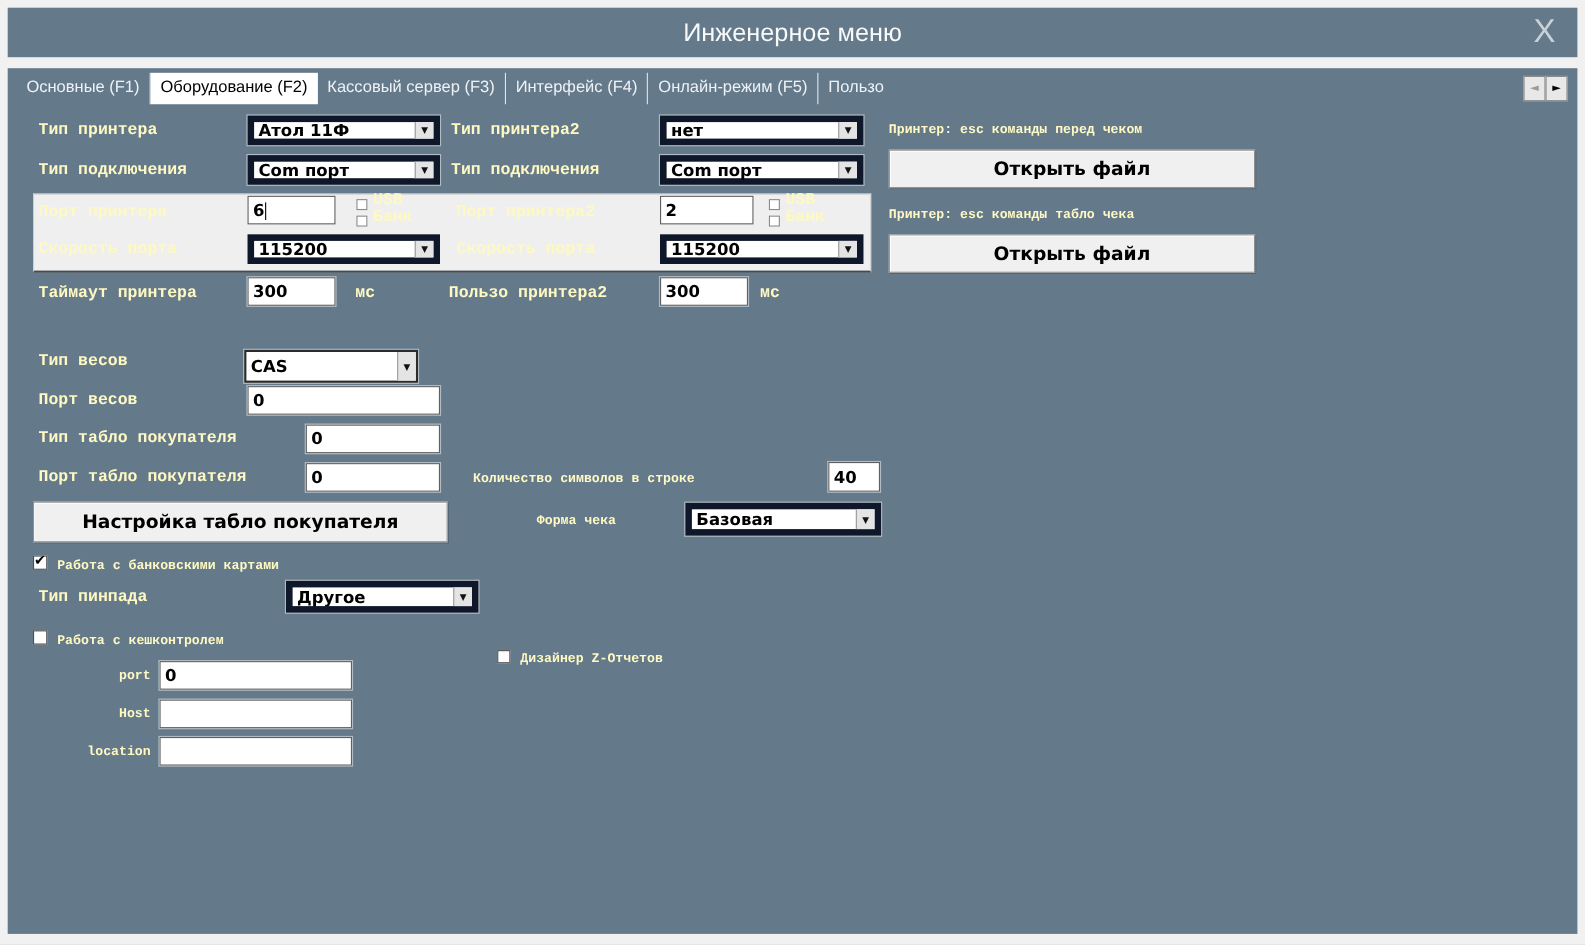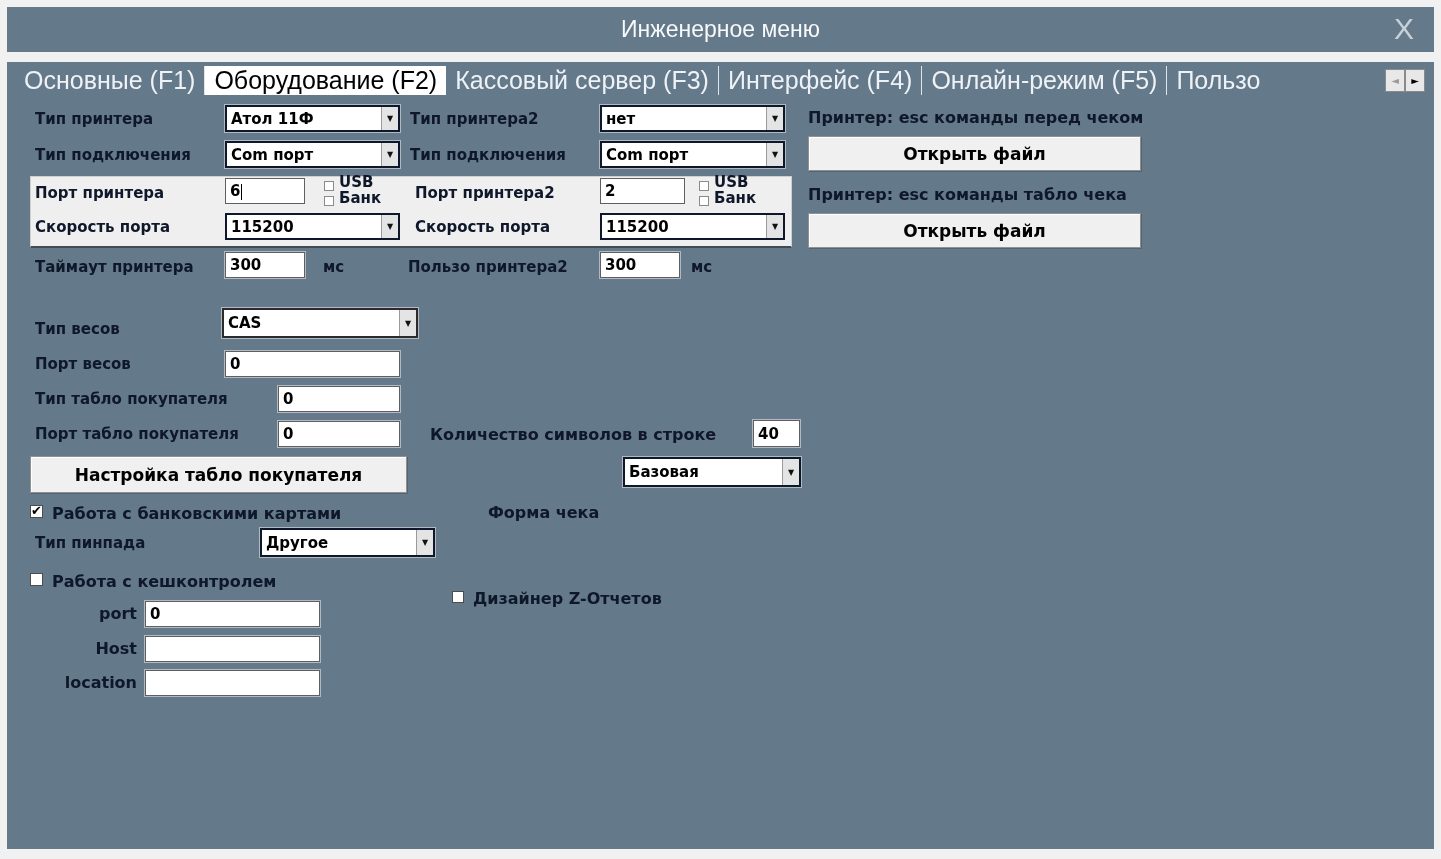--- a/index.html
+++ b/index.html
@@ -24,47 +24,47 @@
     position:absolute; left:7px; top:62px; width:1427px; height:787px;
     background:#64798a;
   }
   
   .tabbar {
     position:absolute; left:8px; top:4px; right:50px; height:29px;
     display:flex; overflow:hidden; white-space:nowrap;
   }
   .tab {
     flex:0 0 auto; color:#eef2f6; font-family:"Liberation Sans",sans-serif;
-    font-size:25px; line-height:28px; padding:0 9px; position:relative;
+    font-size:15px; line-height:28px; padding:0 9px; position:relative;
   }
   .tab:not(:last-child){ border-right:1px solid #dfe6ea; }
   .tab.selected { background:#ffffff; color:#000; border-right:none; }
   .tab-scroll {
     position:absolute; right:9px; top:7px; display:flex;
   }
   .tab-scroll .sbtn {
     width:20px; height:23px; background:#e8e8e8; border:1px solid #8a8a8a;
     font-size:10px; line-height:21px; text-align:center; color:#000;
   }
   .tab-scroll .sbtn.disabled { color:#9b9b9b; }
   
   .lbl {
-    position:absolute; color:#0f172a; font-weight:bold; font-size:15px;
-    line-height:22px; white-space:nowrap;
-  }
-  .lbl.big { font-size:16px; }
+    position:absolute; color:#fef9c3; font-weight:bold; font-size:15px;
+    line-height:22px; white-space:nowrap;font-family:Liberation Mono, monospace;
+  }
+  .lbl.big { font-size:12px; }
   .field {
     position:absolute; background:#fff; border:1px solid #5f5f5f;
     box-shadow:0 0 0 1px rgba(240,240,240,.55);
     font-weight:bold; font-size:15px; color:#000;
     padding:0 4px; font-family:"DejaVu Sans","Liberation Sans",sans-serif;
   }
   input.field { outline:none; }
   .combo {
-    position:absolute; background:#fff; border:2px solid #0f172a;
+    position:absolute; background:#fff; border:6px solid #0f172a;
     box-shadow:0 0 0 1px rgba(240,240,240,.55);
     display:flex; align-items:center;
   }
   .combo.focused { border:2px solid #2b2b2b; }
   .combo-text {
     flex:1; font-weight:bold; font-size:15px; padding-left:4px;
     white-space:nowrap; overflow:hidden;
   }
   .combo-arrow {
     width:17px; align-self:stretch; background:#e4e4e4;
@@ -181,40 +181,40 @@
   <div class="lbl" style="left:401px; top:194px;">Пользо принтера2</div>
   <input class="field" style="left: 593px; top: 190px; width: 80px; height: 26px;" value="300">
   <div class="lbl unit" style="left:684px; top:194px;">мс</div>
 
   <div class="lbl big" style="left:801px; top:45px;">Принтер: esc команды перед чеком</div>
   <div class="btn" style="left:801px; top:74px; width:333px; height:35px;">Открыть файл</div>
   <div class="lbl big" style="left:801px; top:122px;">Принтер: esc команды табло чека</div>
   <div class="btn" style="left:801px; top:151px; width:333px; height:35px;">Открыть файл</div>
 
   <div class="lbl" style="left:28px; top:256px;">Тип весов</div>
-  <div class="combo focused" style="left:215px; top:246px; width:196px; height:30px;gap:43px;">
+  <div class="combo focused" style="left:215px; top:256px; width:158px; height:30px;gap:43px;">
     <span class="combo-text">CAS</span>
     <span class="combo-arrow">▼</span>
   </div>
 
   <div class="lbl" style="left:28px; top:291px;">Порт весов</div>
   <input class="field" style="left: 218px; top: 289px; width: 175px; height: 26px;" value="0">
 
   <div class="lbl" style="left:28px; top:326px;">Тип табло покупателя</div>
   <input class="field" style="left: 271px; top: 324px; width: 122px; height: 26px;" value="0">
 
   <div class="lbl" style="left:28px; top:361px;">Порт табло покупателя</div>
   <input class="field" style="left: 271px; top: 359px; width: 122px; height: 26px;" value="0">
 
   <div class="lbl big" style="left:423px; top:362px;">Количество символов в строке</div>
   <input class="field" style="left: 746px; top: 358px; width: 47px; height: 27px;" value="40">
 
   <div class="btn" style="left:23px; top:394px; width:377px; height:37px;">Настройка табло покупателя</div>
 
-  <div class="lbl big" style="left:481px; top:400px;margin-top:40px;">Форма чека</div>
+  <div class="lbl big" style="left:481px; top:400px;">Форма чека</div>
   <div class="combo" style="left:616px; top:395px; width:178px; height:30px;">
     <span class="combo-text">Базовая</span>
     <span class="combo-arrow">▼</span>
   </div>
 
   <div class="cb" style="left:23px; top:443px;">
     <span class="mark">✔</span>
   </div>
   <div class="lbl big" style="left:45px; top:441px;">Работа с банковскими картами</div>
 

